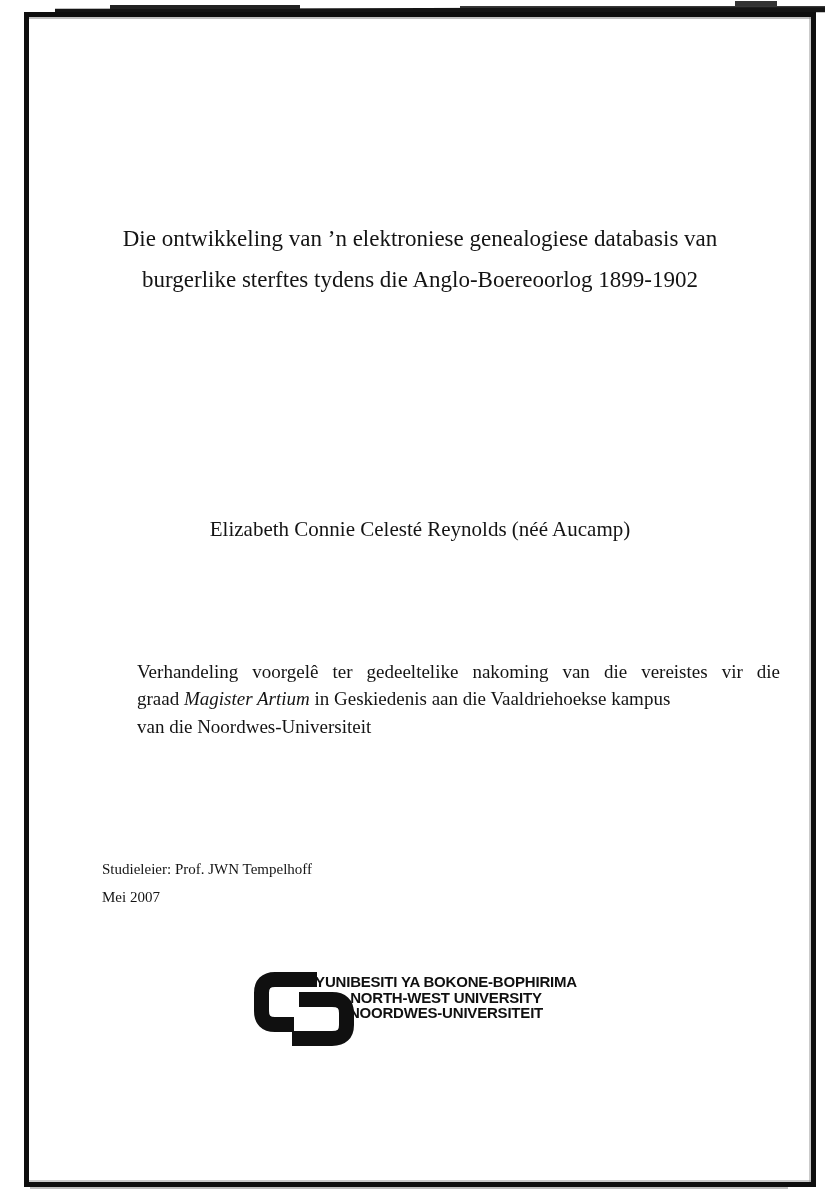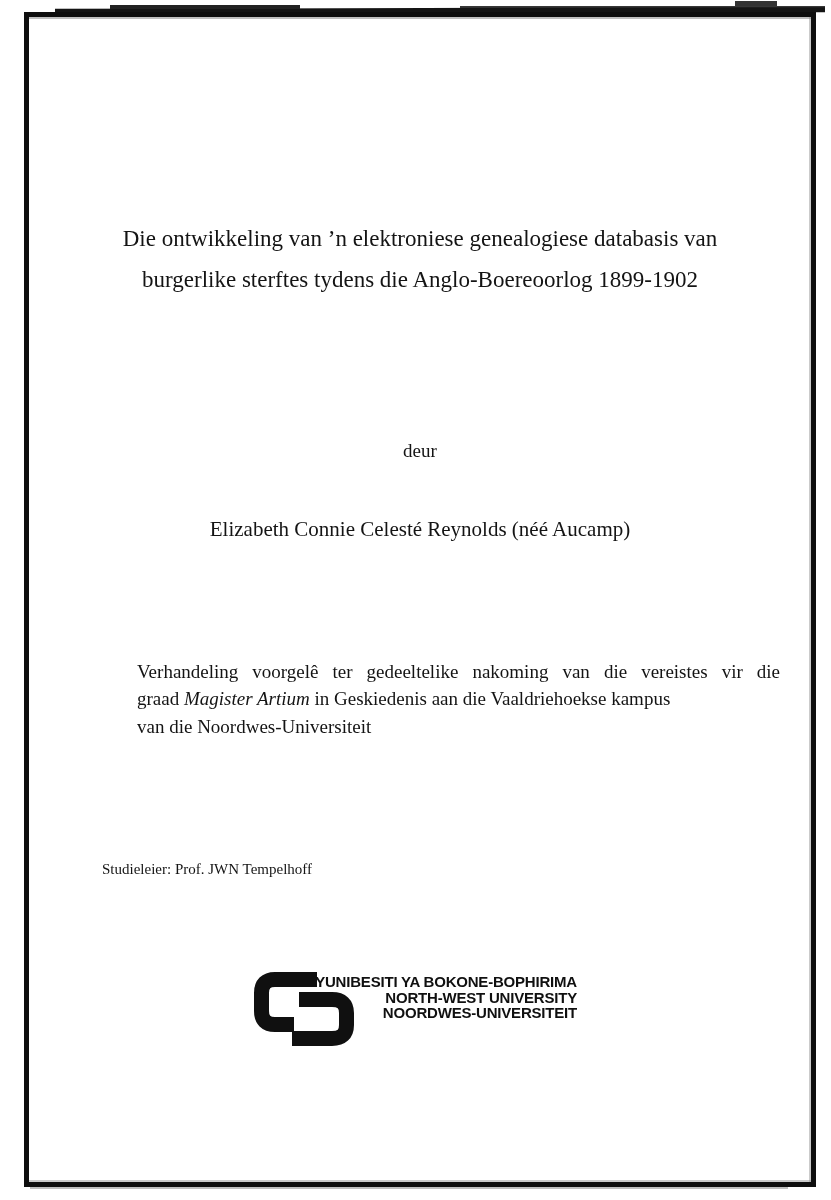--- a/index.html
+++ b/index.html
@@ -50,21 +50,21 @@
   .supervisor {
     position: absolute; left: 102px; top: 856px; width: 500px;
     font-size: 15px; line-height: 27.5px;
   }
   .logo {
     position: absolute; left: 253px; top: 970px; width: 330px; height: 78px;
   }
   .logo-mark { position: absolute; left: 0; top: 2px; width: 102px; height: 74px; }
   .logo-text {
     position: absolute; left: 62px; top: 4px; width: 262px;
-    text-align: right;
+    text-align: center;
     font-family: "Liberation Sans", sans-serif;
     font-weight: 700; font-size: 15px; line-height: 15.6px;
     letter-spacing: -0.2px; white-space: nowrap; color: #101010;
   }
 </style>
 </head>
 <body>
 
 <div class="scan">
 
@@ -74,32 +74,32 @@
   <div class="artifact a4"></div>
   <div class="artifact a5"></div>
 
   <div class="frame"></div>
 
   <div class="title">
     <div>Die ontwikkeling van ’n elektroniese genealogiese databasis van</div>
     <div>burgerlike sterftes tydens die Anglo-Boereoorlog 1899-1902</div>
   </div>
 
-  <div class="byline">deur</div>
 
   <div class="author">Elizabeth Connie Celesté Reynolds (néé Aucamp)</div>
 
   <div class="statement">
     <div class="just">Verhandeling voorgelê ter gedeeltelike nakoming van die vereistes vir die</div>
     <div><span>graad </span><em>Magister Artium</em><span> in Geskiedenis aan die Vaaldriehoekse kampus</span></div>
     <div>van die Noordwes-Universiteit</div>
   </div>
 
   <div class="supervisor">
     <div>Studieleier: Prof. JWN Tempelhoff</div>
+    <div>Mei 2007</div>
   </div>
 
   <div class="logo">
     <svg class="logo-mark" viewBox="0 0 100 74" xmlns="http://www.w3.org/2000/svg" aria-hidden="true">
 
       <path d="M 63 7.5 H 21 Q 7.5 7.5 7.5 21 V 39 Q 7.5 52.5 21 52.5 H 40" fill="none" stroke="#101010" stroke-width="15" stroke-linecap="butt"></path>
 
       <path d="M 45 27.5 H 78 Q 92.5 27.5 92.5 41 V 53 Q 92.5 66.5 78 66.5 H 38" fill="none" stroke="#101010" stroke-width="15" stroke-linecap="butt"></path>
     </svg>
     <div class="logo-text">

